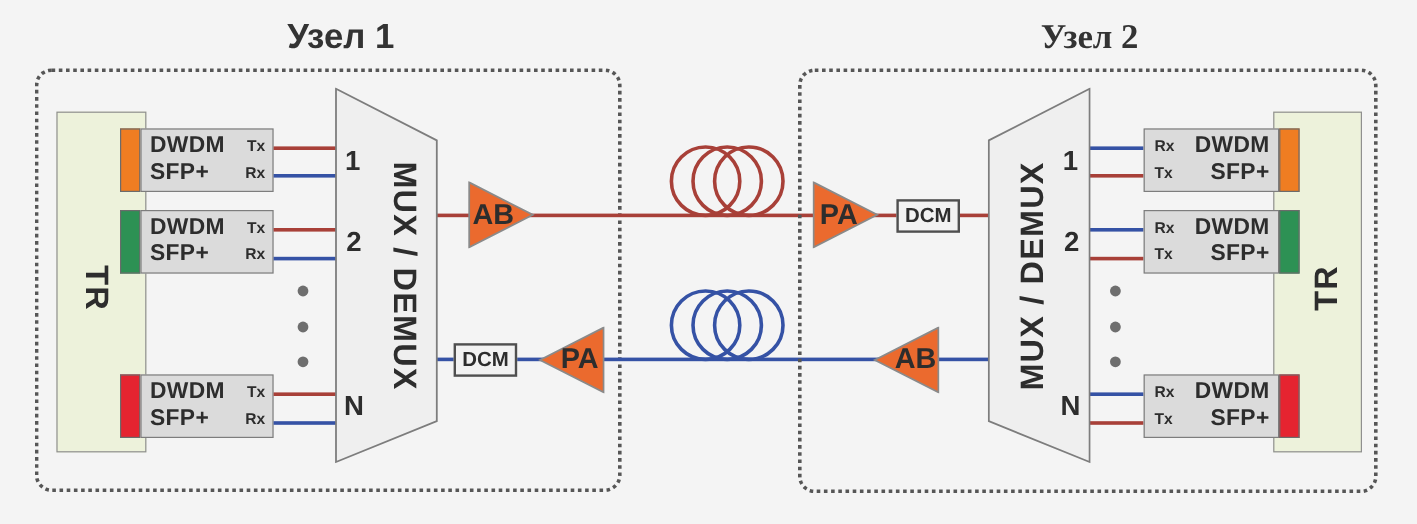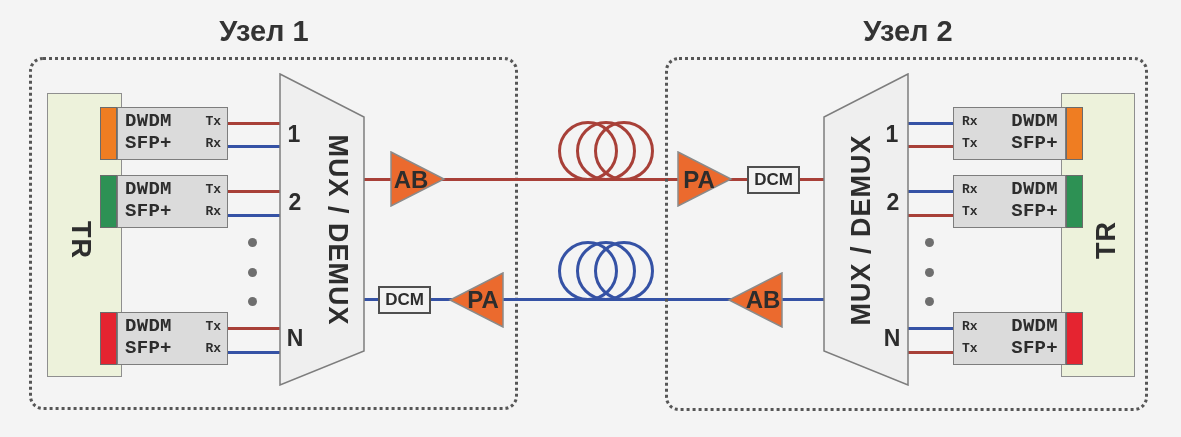--- a/index.html
+++ b/index.html
@@ -9,40 +9,40 @@
   .node-box{border:3px dotted #565656;border-radius:14px;}
   .node-title{font-size:29px;font-weight:700;color:#333;text-align:center;white-space:nowrap;transform:translateX(-50%);}
   .tr-panel{background:#edf2db;border:1.5px solid #8f8f8f;box-sizing:border-box;}
   .rot-label{white-space:nowrap;font-weight:600;transform:translate(-50%,-50%) rotate(90deg);}
   .rot-label.ccw{transform:translate(-50%,-50%) rotate(-90deg);}
   .tr-text{font-size:27px;letter-spacing:1px;}
   .mux-text{font-size:27px;letter-spacing:1px;}
   .module-tab{box-sizing:border-box;border:1px solid #6b6b6b;}
   .module-body{background:#dbdbdb;border:1.5px solid #7d7d7d;box-sizing:border-box;
     display:flex;flex-direction:column;justify-content:space-around;padding:2px 6px 4px 7px;}
-  .module-row{display:flex;justify-content:space-between;align-items:center;line-height:1;font-family:Liberation Mono, monospace;}
+  .module-row{display:flex;justify-content:space-between;align-items:center;line-height:1;}
   .mod-name{font-size:19px;font-weight:700;letter-spacing:0.3px;}
   .mod-dir{font-size:13px;font-weight:600;}
   .hline{height:3px;}
   .tx-line{background:#a84038;}
   .rx-line{background:#3552a5;}
   .dot{width:9px;height:9px;border-radius:50%;background:#6e6e6e;}
   .port-num{font-size:23px;font-weight:600;transform:translate(-50%,-50%);line-height:1;}
   .dcm-box{background:#f2f2f2;border:2px solid #4f4f4f;box-sizing:border-box;
     display:flex;align-items:center;justify-content:center;font-size:17px;font-weight:600;}
   .amp-label{font-size:24px;font-weight:600;transform:translate(-50%,-50%);line-height:1;}
   svg{display:block;}
 </style>
 </head>
 <body>
 
 <div id="stage">
 
   <div class="abs node-box" style="left:29px;top:57px;width:483px;height:347px;"></div>
-  <div class="abs node-title" style="left:264px;top:15px;">Узел 1</div>
+  <div class="abs node-title" style="left:284px;top:15px;">Узел 1</div>
 
   <div class="abs tr-panel" style="left:47px;top:93px;width:75px;height:284px;"></div>
   <span class="abs rot-label tr-text" style="left:80px;top:240px;">TR</span>
 
   <div class="abs module-tab" style="left: 100px; top: 107px; width: 17px; height: 53px; background-color: rgb(239, 125, 34);"></div>
   <div class="abs module-body" style="left:117px;top:107px;width:111px;height:53px;">
     <div class="module-row">
         <span class="mod-name">DWDM</span>
         <span class="mod-dir">Tx</span>
       </div>
@@ -130,21 +130,21 @@
     <circle cx="50" cy="32" r="28.5" fill="none" stroke="#3552a5" stroke-width="3"></circle>
     <circle cx="68" cy="32" r="28.5" fill="none" stroke="#3552a5" stroke-width="3"></circle>
   </svg>
 
   <svg class="abs" style="left:727px;top:272px;" width="56" height="56" viewBox="0 0 56 56">
     <polygon points="55,1 2,28 55,55" fill="#eb6a2e" stroke="#8a8a8a" stroke-width="1.5"></polygon>
   </svg>
   <span class="abs amp-label" style="left:763px;top:300px;">AB</span>
 
   <div class="abs node-box" style="left:665px;top:57px;width:477px;height:348px;"></div>
-  <div class="abs node-title" style="left:908px;top:15px;">Узел 2</div>
+  <div class="abs node-title" style="left:908px;top:15px;font-family:Liberation Serif, serif;">Узел 2</div>
 
   <div class="abs tr-panel" style="left:1061px;top:93px;width:74px;height:284px;"></div>
   <span class="abs rot-label ccw tr-text" style="left:1106px;top:240px;">TR</span>
 
   <div class="abs hline rx-line" style="left:908px;top:122px;width:45px;"></div>
   <div class="abs hline tx-line" style="left:908px;top:145px;width:45px;"></div>
   <div class="abs hline rx-line" style="left:908px;top:190px;width:45px;"></div>
   <div class="abs hline tx-line" style="left:908px;top:214px;width:45px;"></div>
   <div class="abs hline rx-line" style="left:908px;top:327px;width:45px;"></div>
   <div class="abs hline tx-line" style="left:908px;top:351px;width:45px;"></div>

